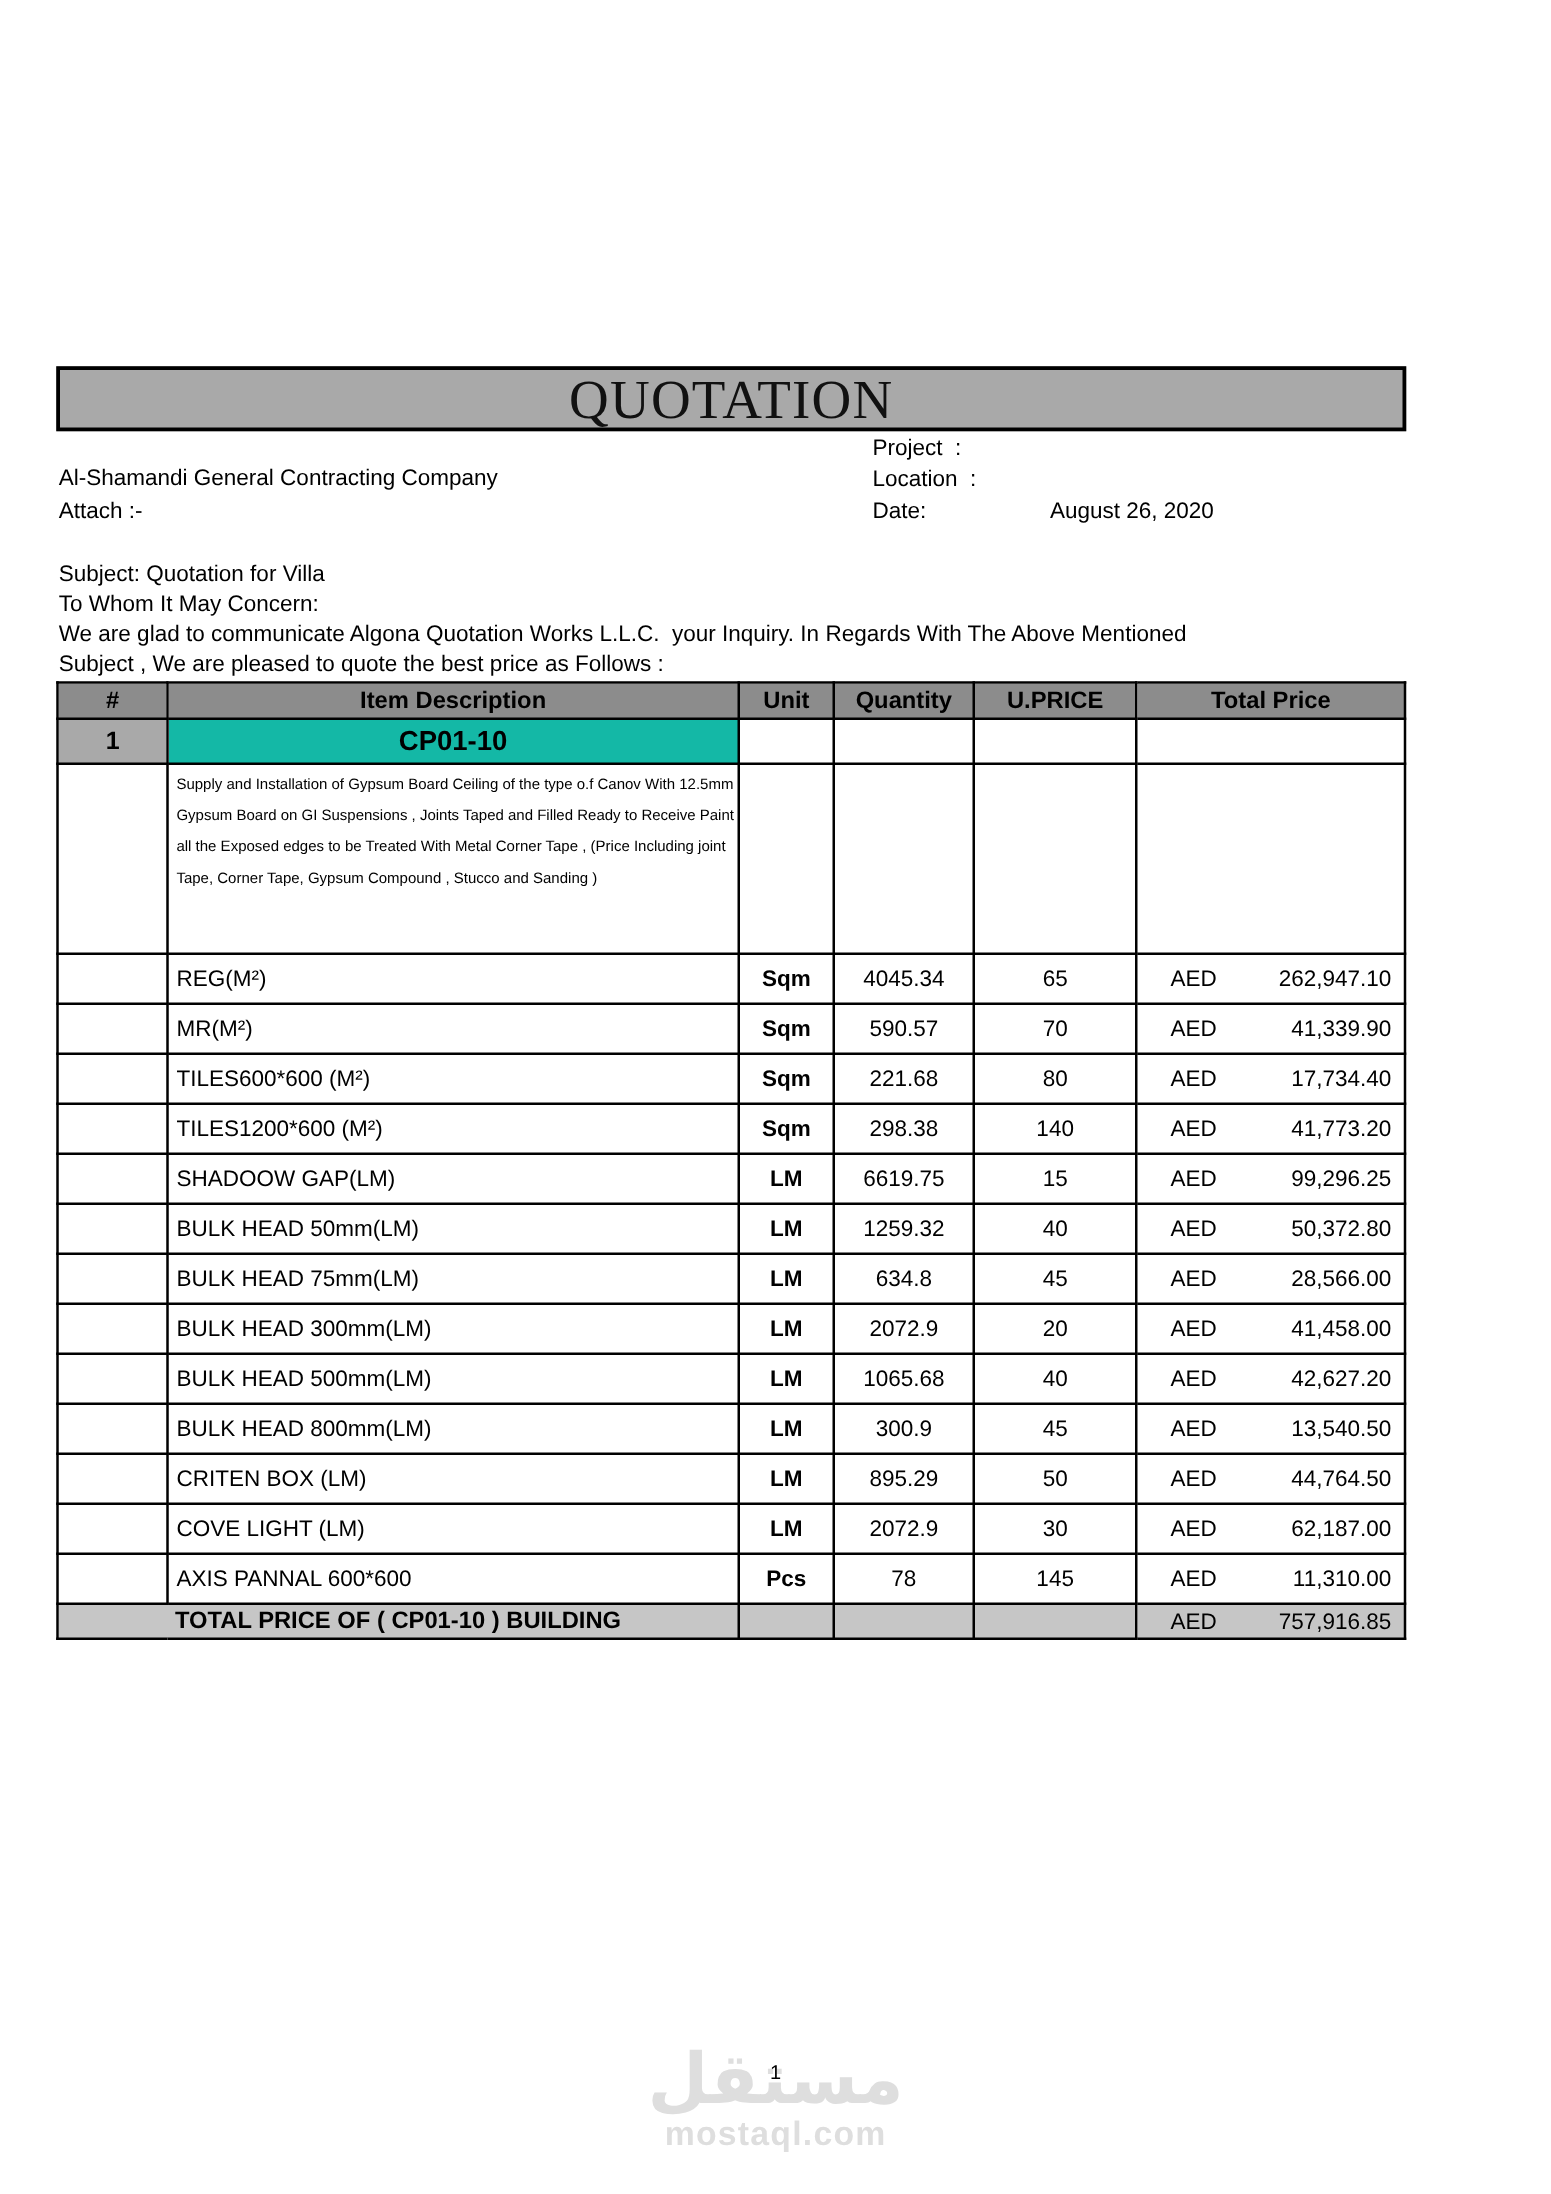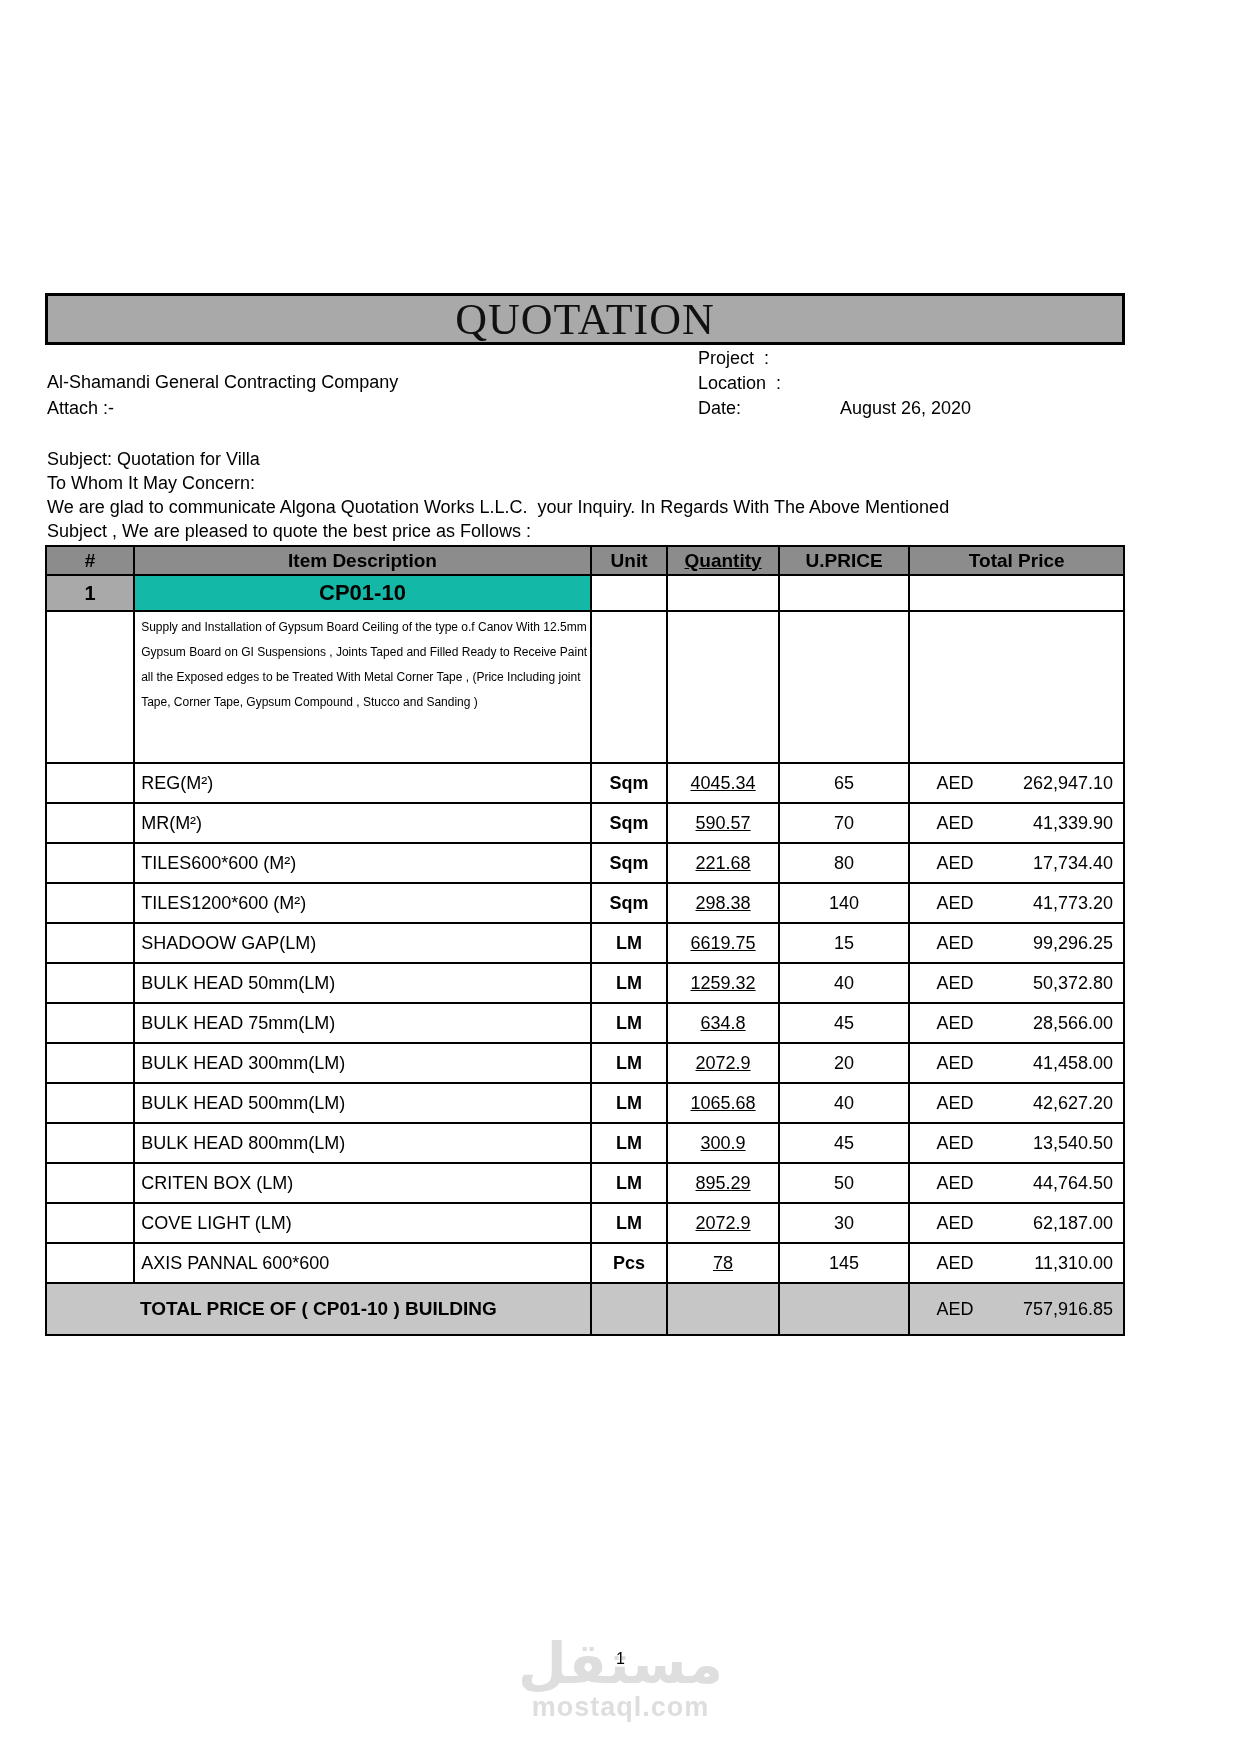--- a/index.html
+++ b/index.html
@@ -35,35 +35,35 @@
   
   table.quote {
     position:absolute; left:45px; top:545px; width:1080px;
     border-collapse:collapse; table-layout:fixed;
     font-size:18px;
   }
   table.quote td { border:2px solid #000; overflow:hidden; padding:0; vertical-align:middle; }
   .c-num   { width:83px;  text-align:center; }
   .c-desc  { width:430px; }
   .c-unit  { width:72px;  text-align:center;font-weight:bold; }
-  .c-qty   { width:105px; text-align:center;text-decoration:underline; }
+  .c-qty   { width:105px; text-align:center; }
   .c-price { width:123px; text-align:center; }
   .c-total { width:202px; }
   tr.hdr td { background:#8c8c8c; font-weight:bold; font-size:19px; text-align:center; height:29px; }
   tr.grp td { height:36px; }
   tr.grp .c-num  { background:#a9a9a9; font-weight:bold; font-size:20px; }
   tr.grp .c-desc { background:#14b8a6; font-weight:bold; font-size:22px; text-align:center; }
   tr.descrow td { height:152px; vertical-align:top; }
   tr.descrow .c-desc div {
     padding:3px 0 0 6px; max-width:462px; line-height:25px; white-space:pre-wrap; font-size:12px;
   }
   tr.item td { height:40px; }
   tr.item .c-desc { padding-left:6px; }
   .totalcell { display:flex; justify-content:space-between; align-items:center; padding:0 10px 0 14px;margin-left:12px; }
-  tr.totalrow td { background:#c6c6c6; height:52px; }
+  tr.totalrow td { background:#c6c6c6; height:28px; }
   tr.totalrow .lbl { font-weight:bold; font-size:19px; text-align:center; }
   
   .pagenum {
     position:absolute; left:0; top:1650px; width:100%;
     text-align:center; font-size:16px; color:#000; z-index:2;
   }
   .wm { position:absolute; left:0; width:100%; text-align:center; color:#dedede; z-index:1; }
   .wm-logo { top:1634px; font-size:56px; font-weight:bold; font-family:"DejaVu Sans", sans-serif; line-height:60px; }
   .wm-site { top:1692px; font-size:27px; font-weight:bold; letter-spacing:1px; }
 </style>

